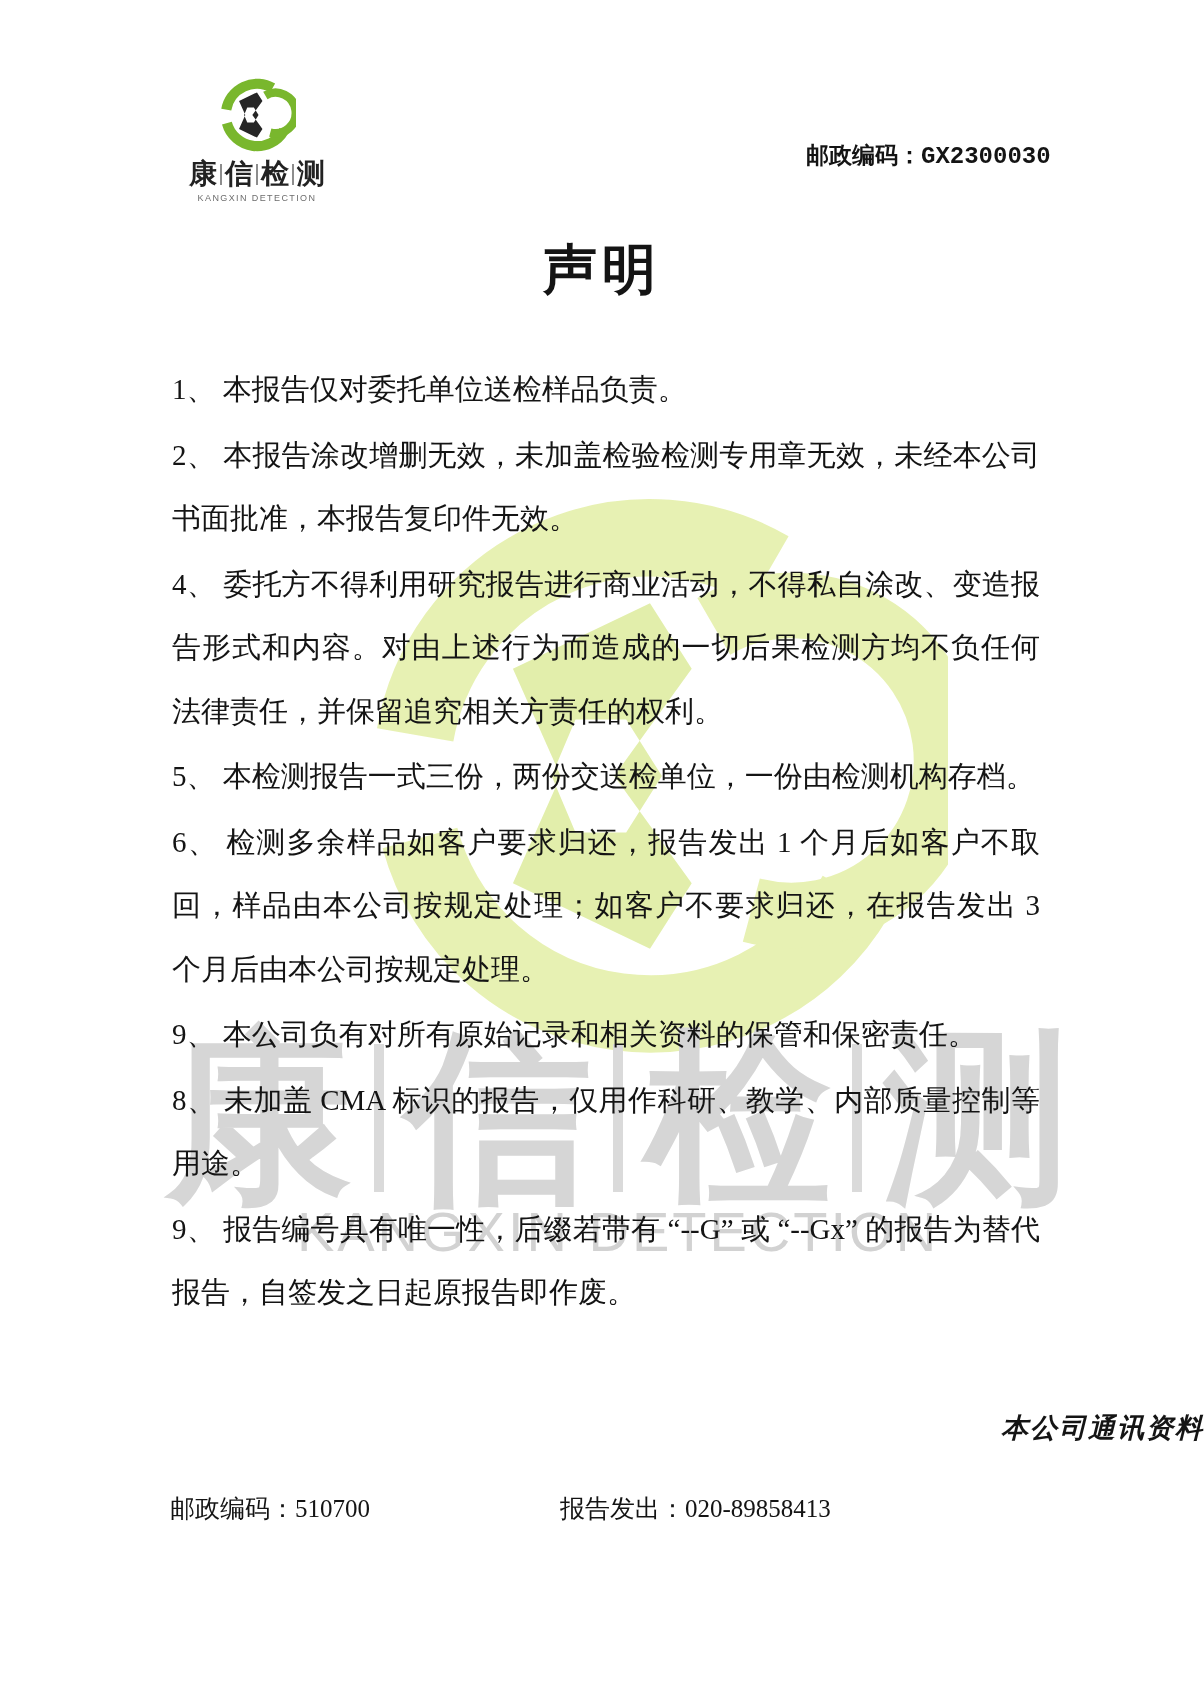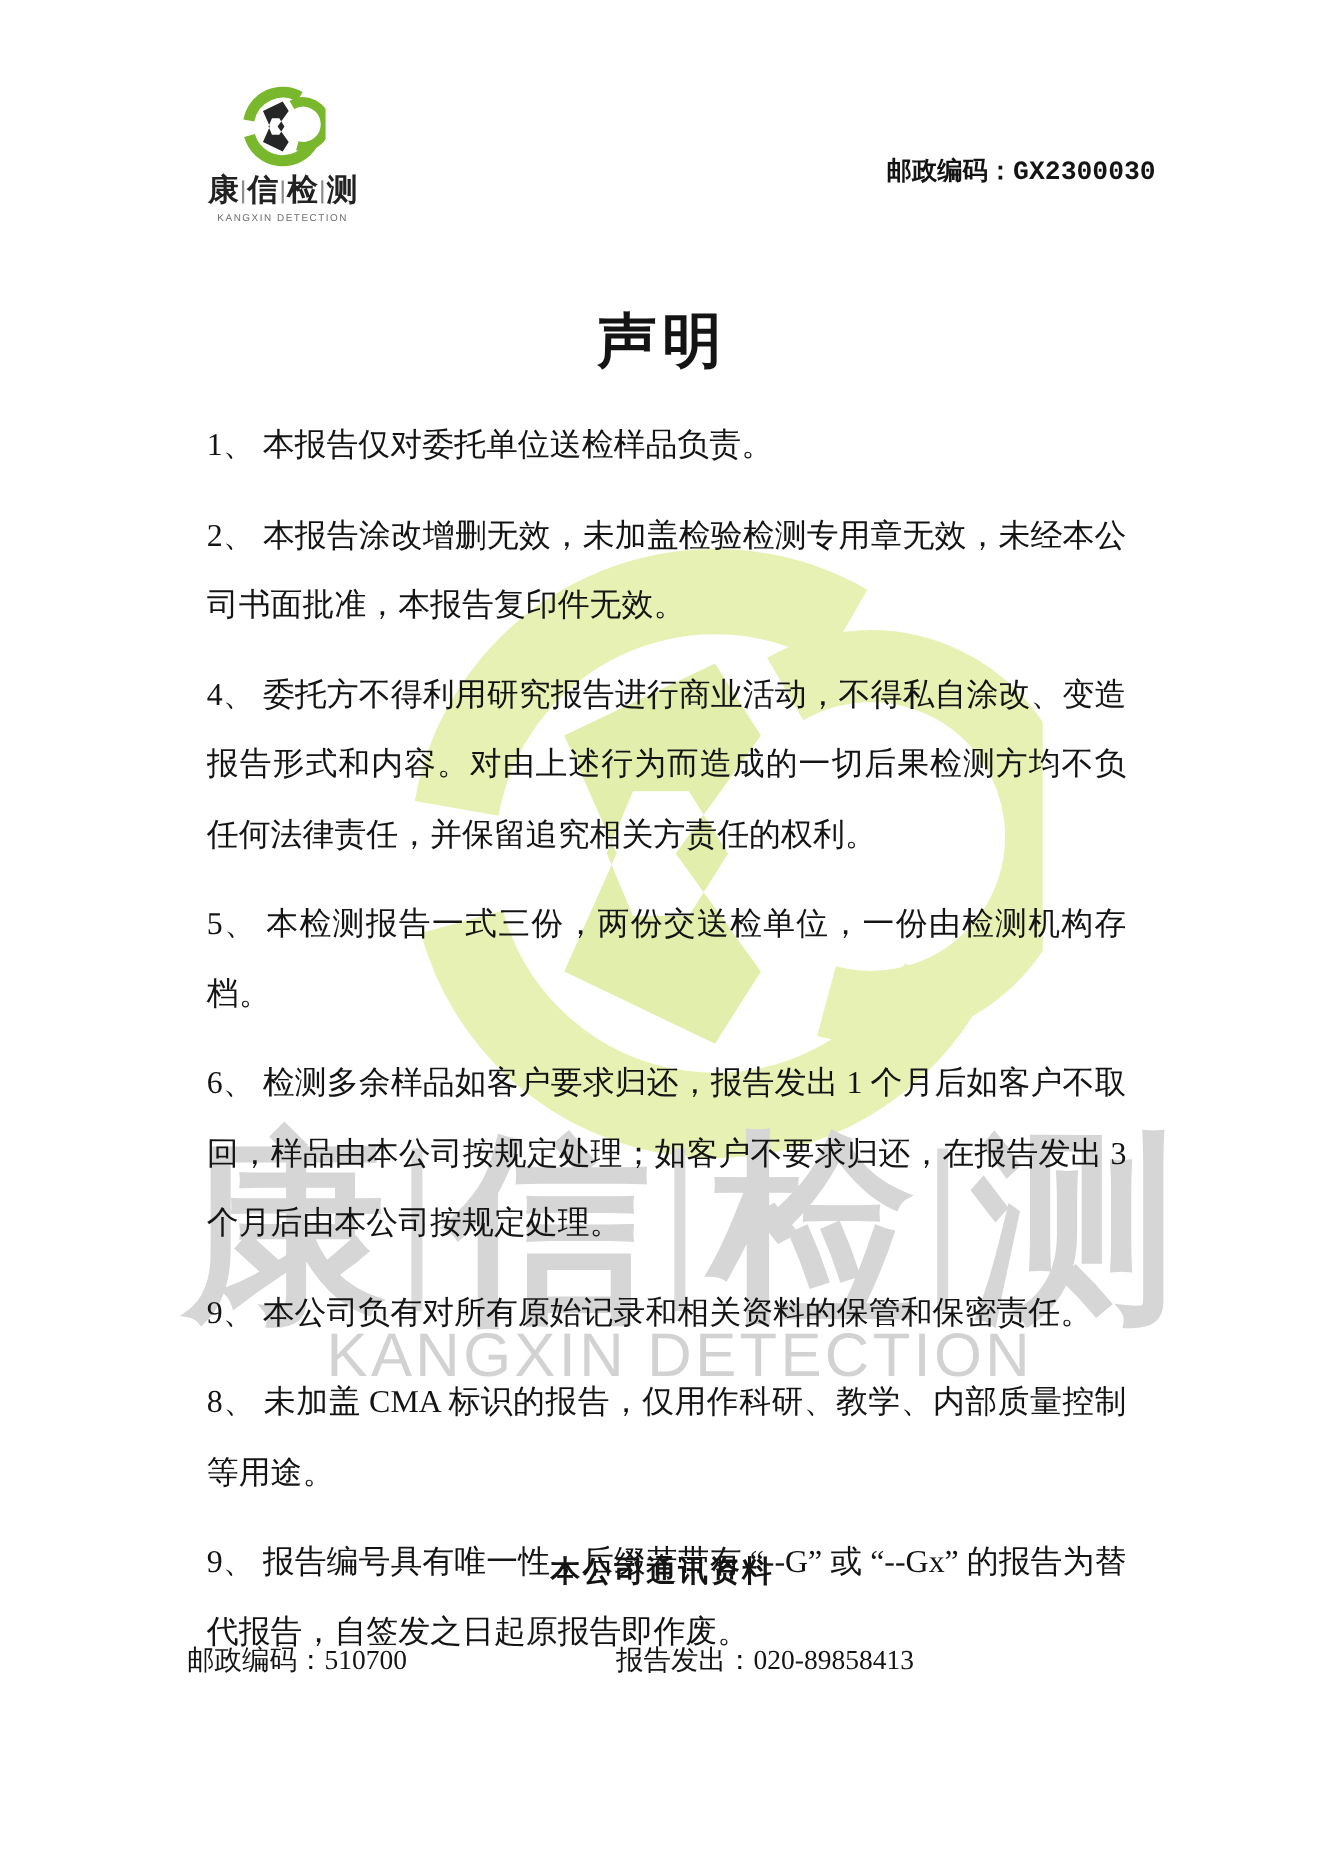--- a/index.html
+++ b/index.html
@@ -71,33 +71,33 @@
     font-size:23px;font-weight:bold;white-space:nowrap;
   }
   .report-no .val{
     font-family:Liberation Mono, monospace;
     font-size:24px;font-weight:bold;
   }
 
   
   .doc-title{
     position:absolute;left:0;right:0;top:234px;text-align:center;
-    font-size:54px;font-weight:bold;letter-spacing:5px;z-index:1;margin-top:40px;
+    font-size:54px;font-weight:bold;letter-spacing:5px;z-index:1;
   }
   .statements{
     position:absolute;left:170px;top:356px;width:872px;z-index:1;
     font-size:29px;line-height:63.5px;
     text-align:justify;text-justify:inter-ideograph;
   }
-  .statements p{margin:18px;}
+  .statements p{margin:2px;}
 
   
   .contact-heading{
-    position:absolute;left:0;right:0;top:1410px;text-align:center;
-    font-size:27px;font-weight:bold;z-index:1;letter-spacing:2px;
+    position:absolute;left:0;right:0;top:1410px;text-align:right;
+    font-size:27px;font-weight:bold;font-style:italic;z-index:1;letter-spacing:2px;
   }
   .contact-line1{position:absolute;left:170px;top:1458px;font-size:25px;z-index:1;}
   .contact-line2{position:absolute;left:170px;top:1492px;width:872px;font-size:25px;z-index:1;}
   .contact-line2 .hotline{position:absolute;left:390px;top:0;}
 </style>
 </head>
 <body>
 
 <svg width="0" height="0" style="position:absolute" aria-hidden="true">
   <defs>

